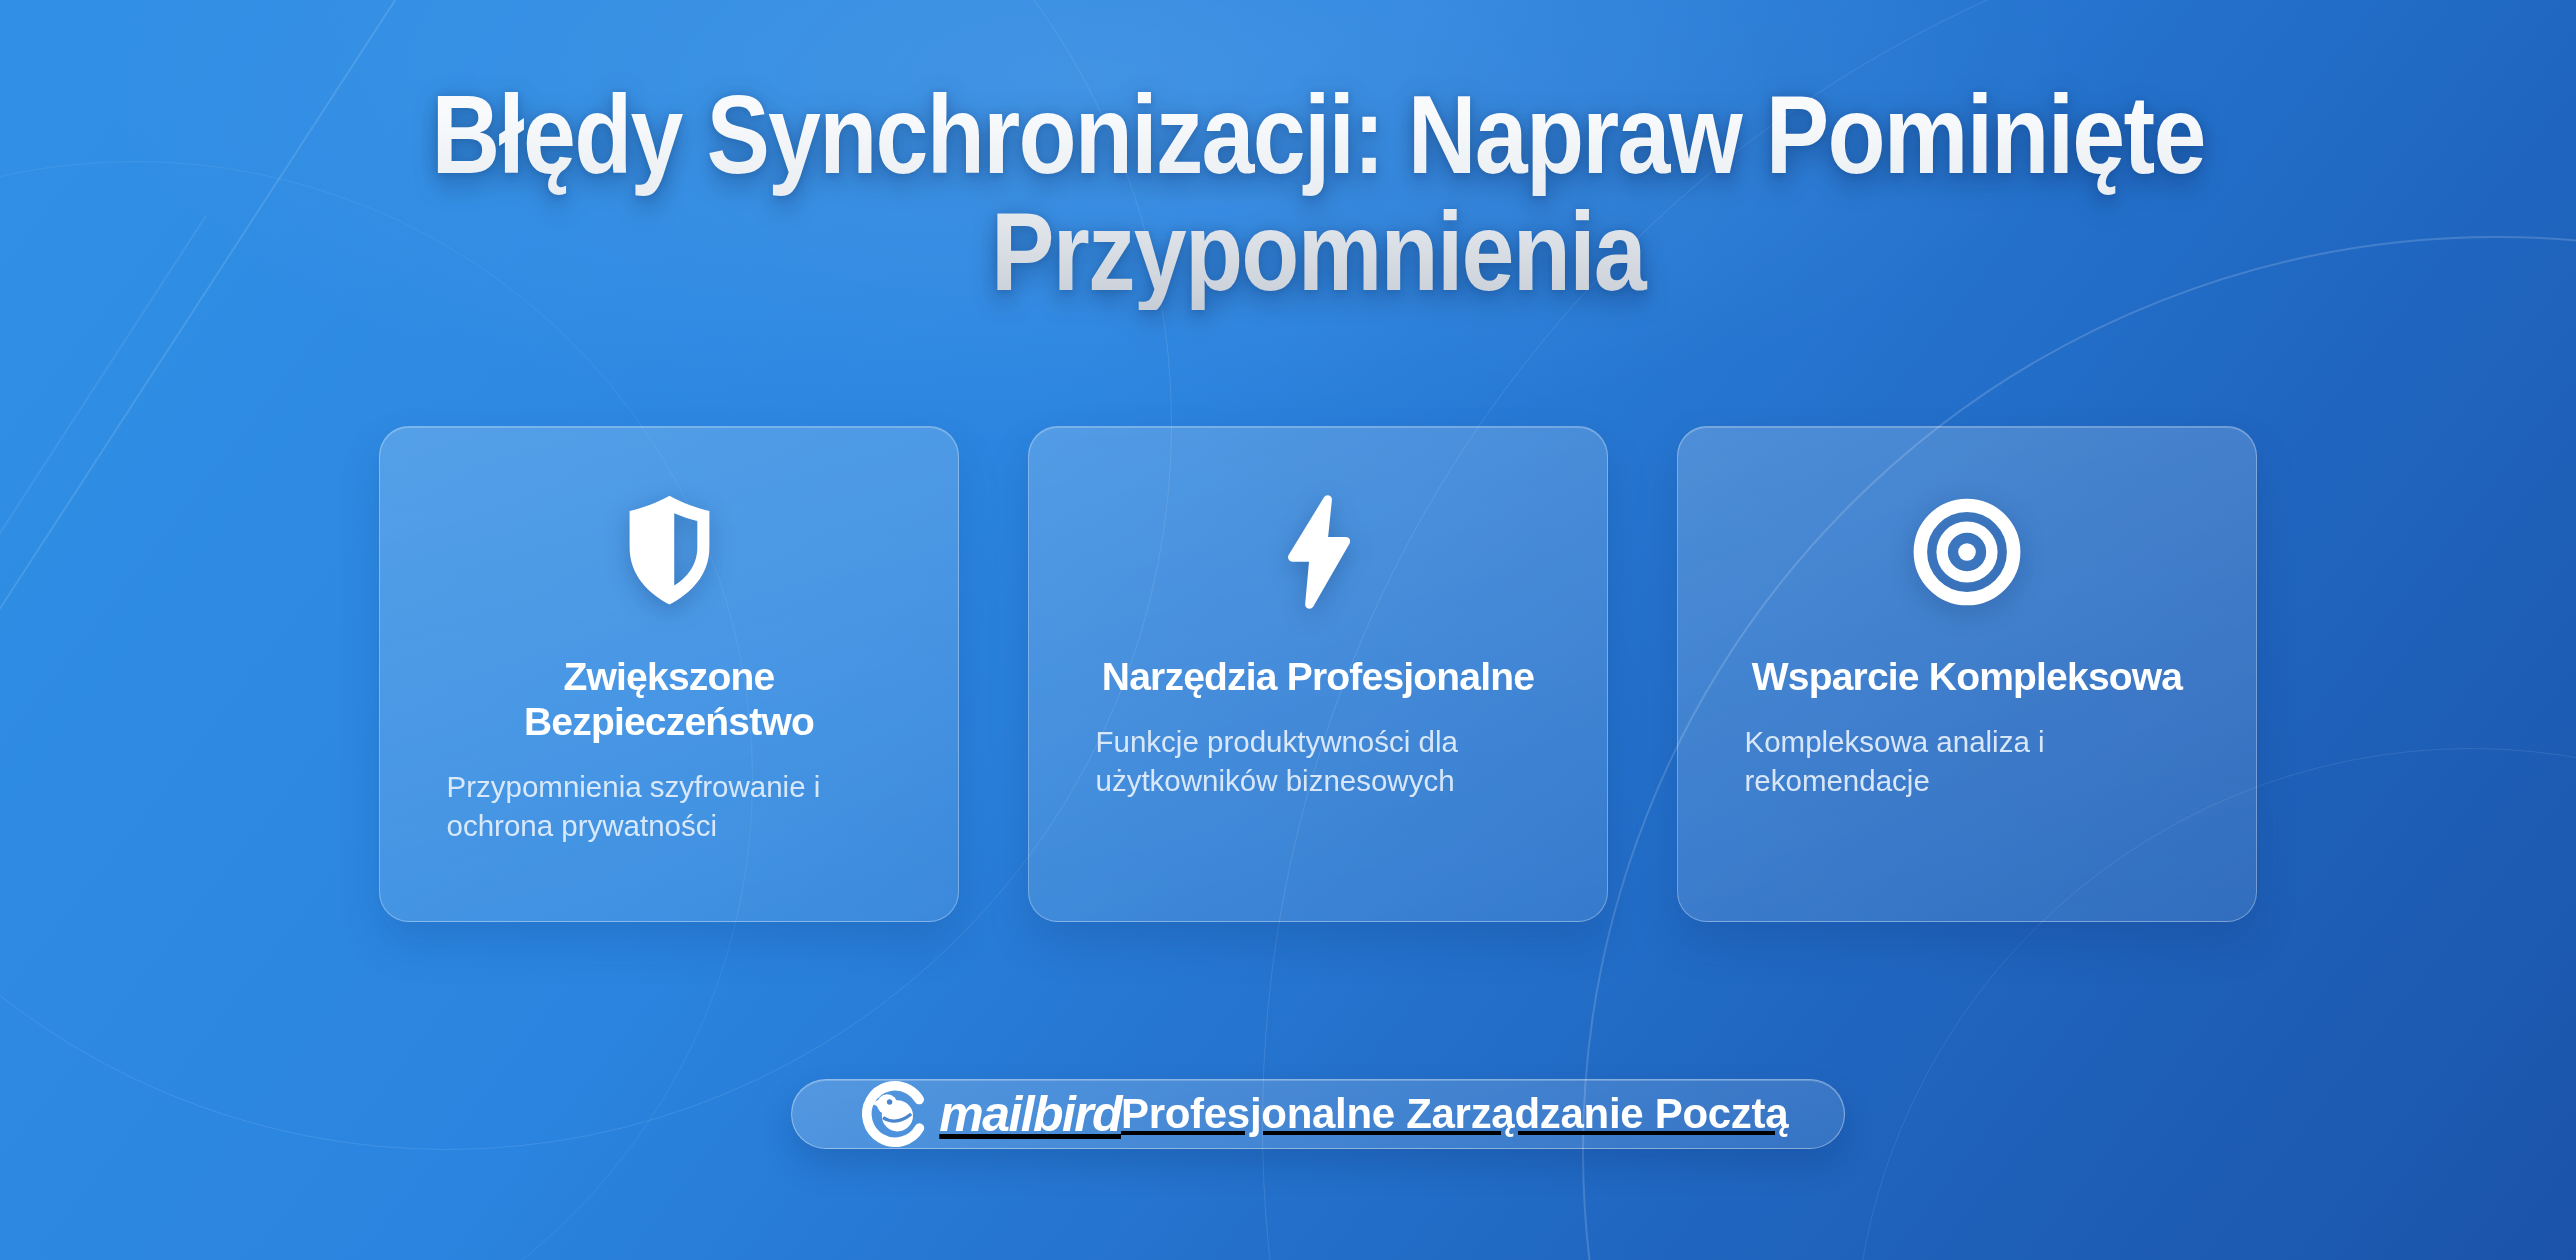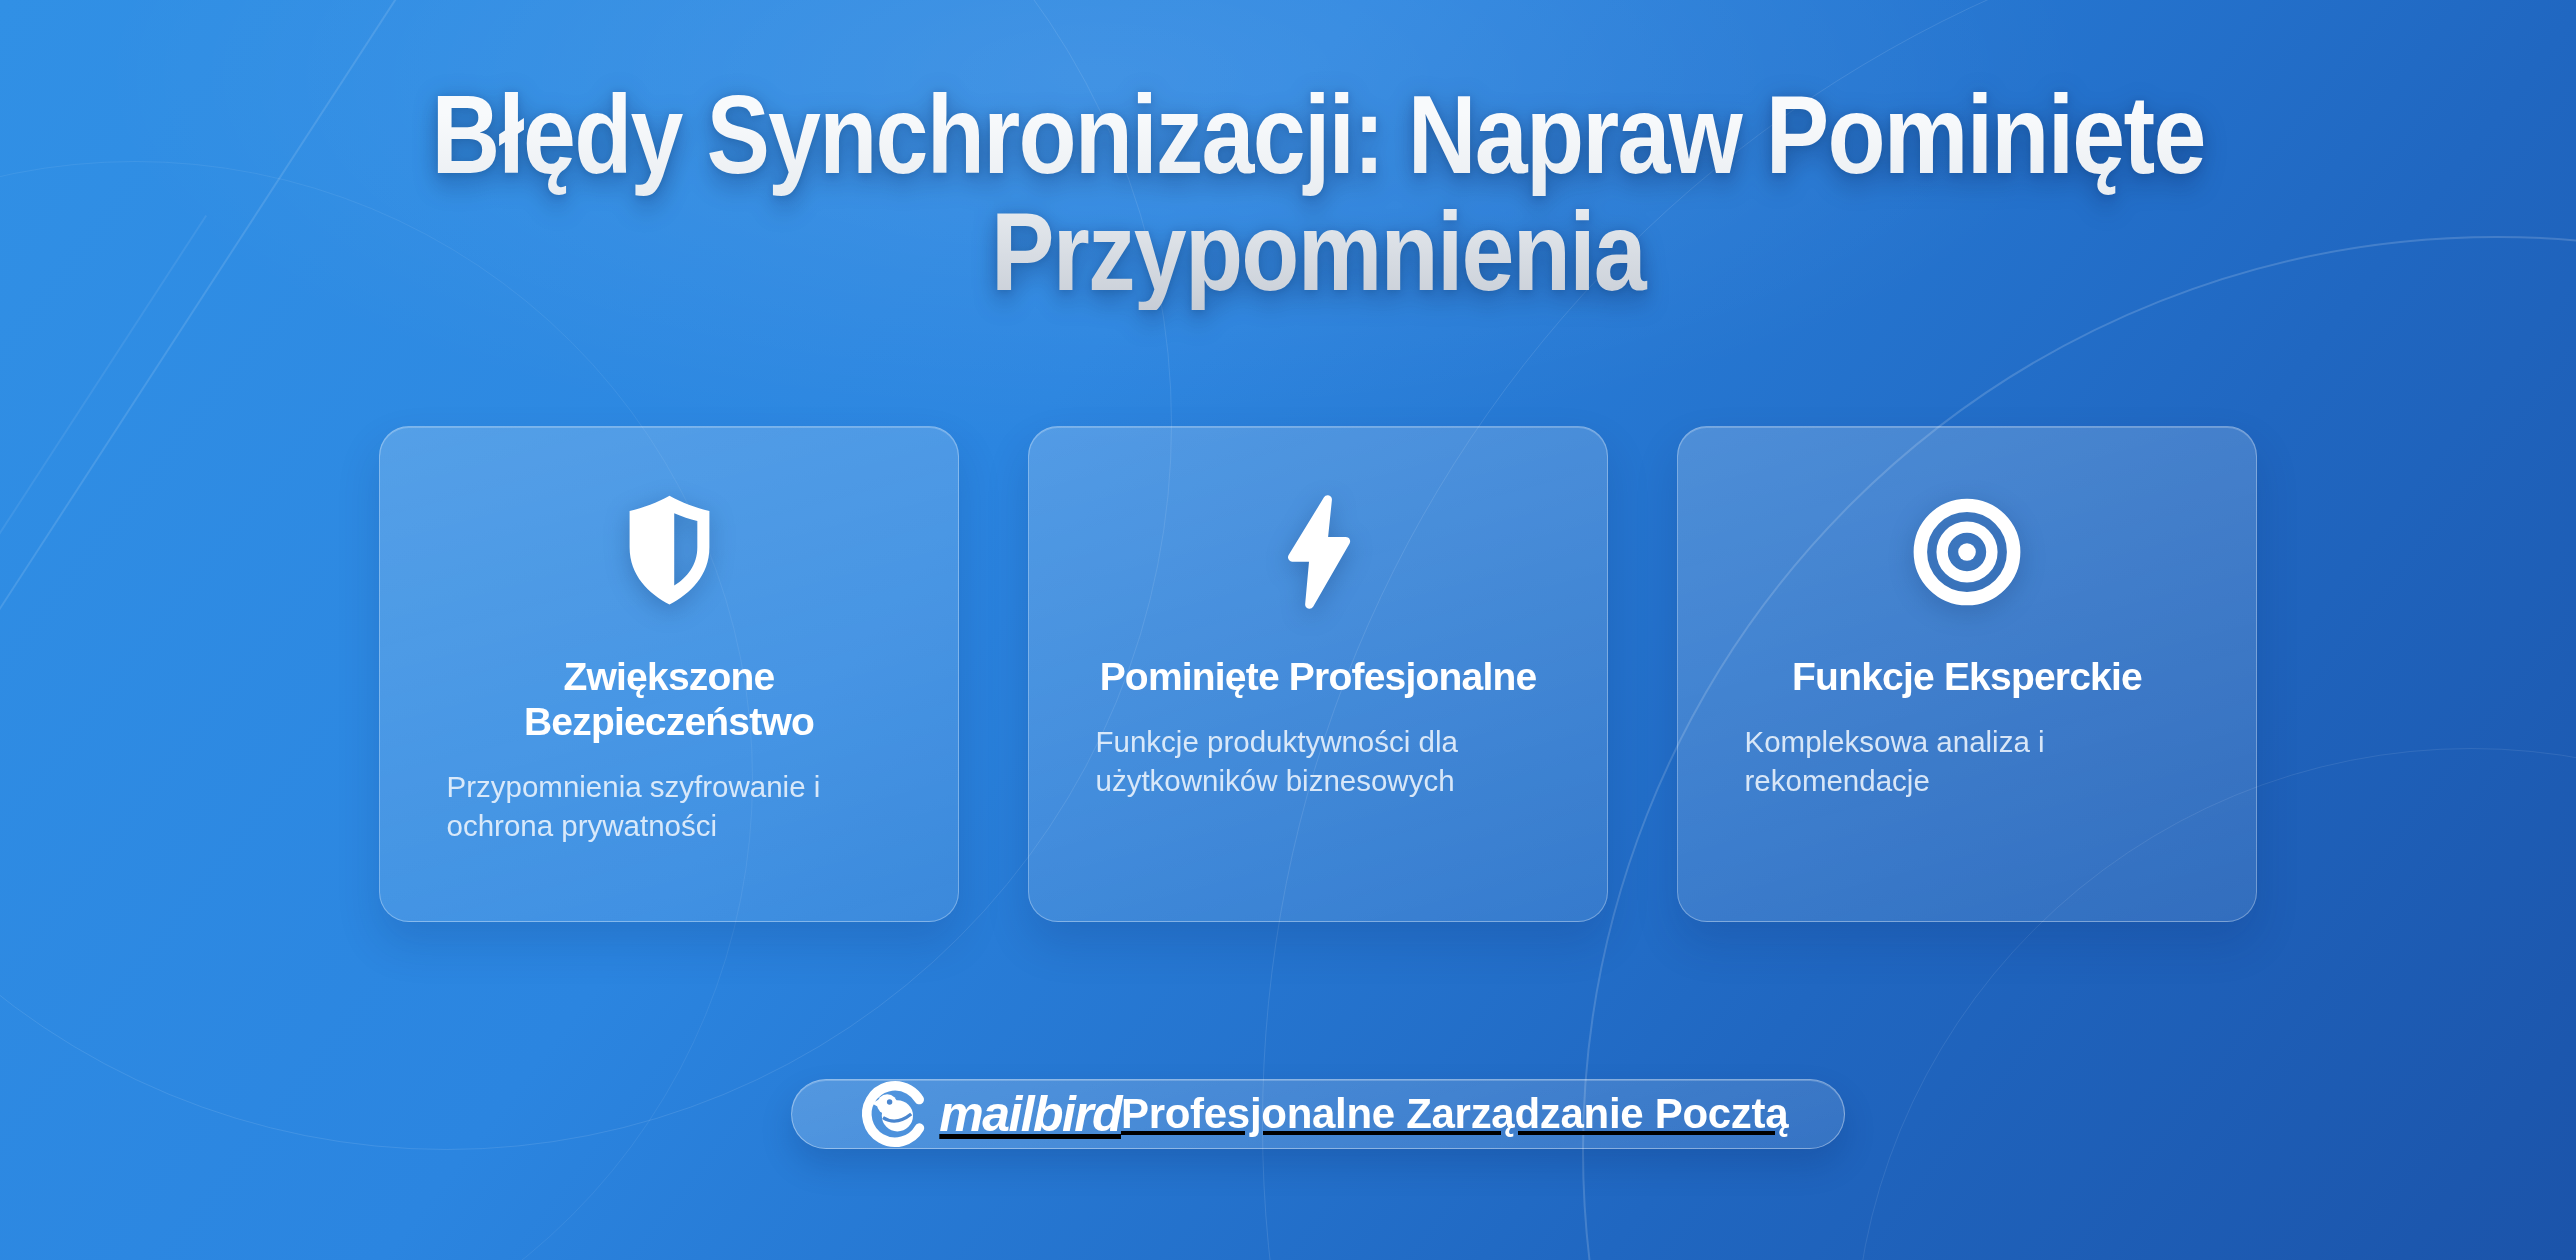--- a/index.html
+++ b/index.html
@@ -159,36 +159,36 @@
       <p class="card-sub">Przypomnienia szyfrowanie i ochrona prywatności</p>
     </div>
 
     <div class="card">
       <div class="card-icon">
         <svg width="84" height="120" viewBox="0 0 78 112" xmlns="http://www.w3.org/2000/svg">
           <path fill="#ffffff" stroke="#ffffff" stroke-width="8" stroke-linejoin="round" d="M48 7 L15 61 L35 61 L31 105 L65 46 L44 46 Z"></path>
         </svg>
       </div>
       <h2 class="card-title">
-        <span>Pominięte Profesjonalne</span>
+        <span>Narzędzia Profesjonalne</span>
         <span></span>
       </h2>
       <p class="card-sub">Funkcje produktywności dla użytkowników biznesowych</p>
     </div>
 
     <div class="card">
       <div class="card-icon">
         <svg width="114" height="114" viewBox="0 0 110 110" xmlns="http://www.w3.org/2000/svg">
           <circle cx="55" cy="55" r="45" fill="none" stroke="#ffffff" stroke-width="13"></circle>
           <circle cx="55" cy="55" r="24" fill="none" stroke="#ffffff" stroke-width="11"></circle>
           <circle cx="55" cy="55" r="8.5" fill="#ffffff"></circle>
         </svg>
       </div>
       <h2 class="card-title">
-        <span>Funkcje Eksperckie</span>
+        <span>Wsparcie Kompleksowa</span>
         <span></span>
       </h2>
       <p class="card-sub">Kompleksowa analiza i rekomendacje</p>
     </div>
 
   </div>
 
   <div class="badge">
     <svg class="logo" viewBox="0 0 120 120" xmlns="http://www.w3.org/2000/svg">
       <circle cx="60" cy="60" r="47" fill="none" stroke="#ffffff" stroke-width="16" stroke-linecap="round" stroke-dasharray="245 51" transform="rotate(30 60 60)"></circle>

